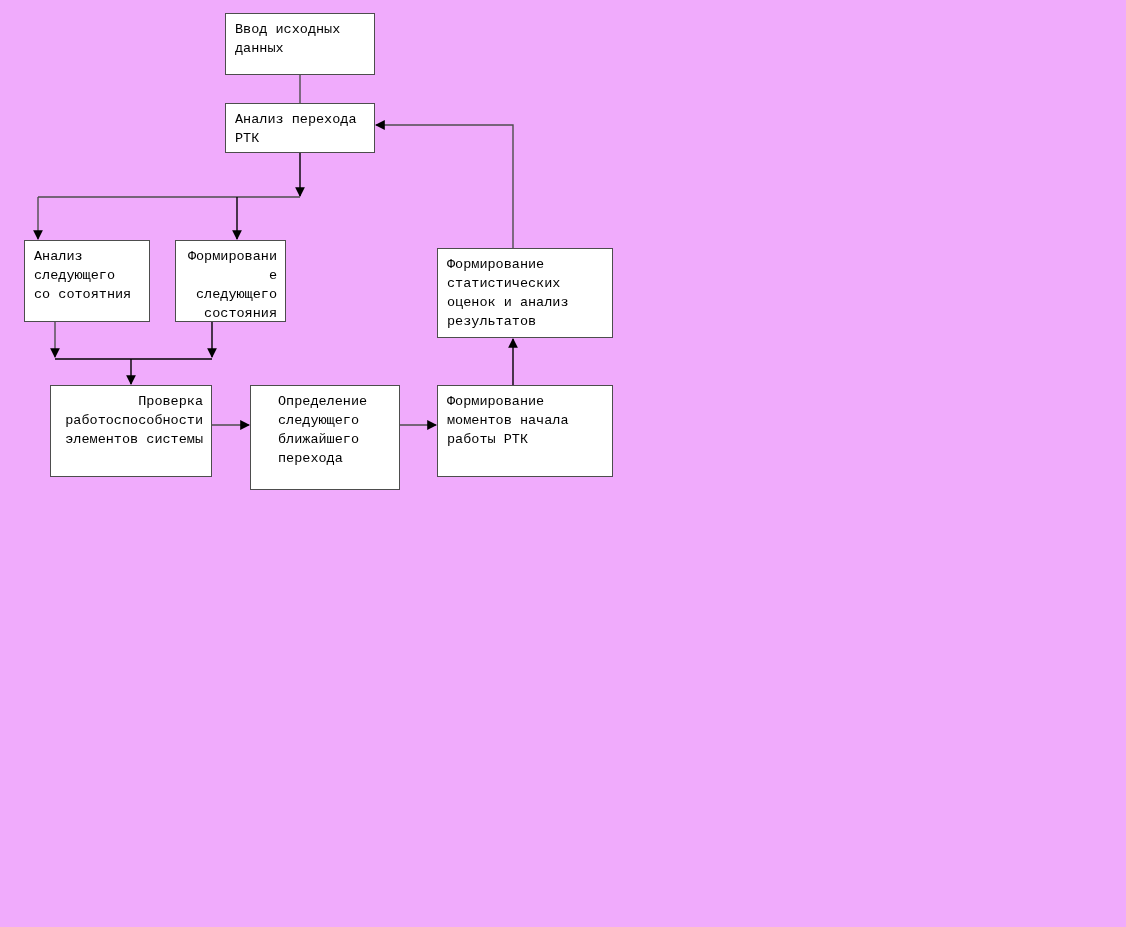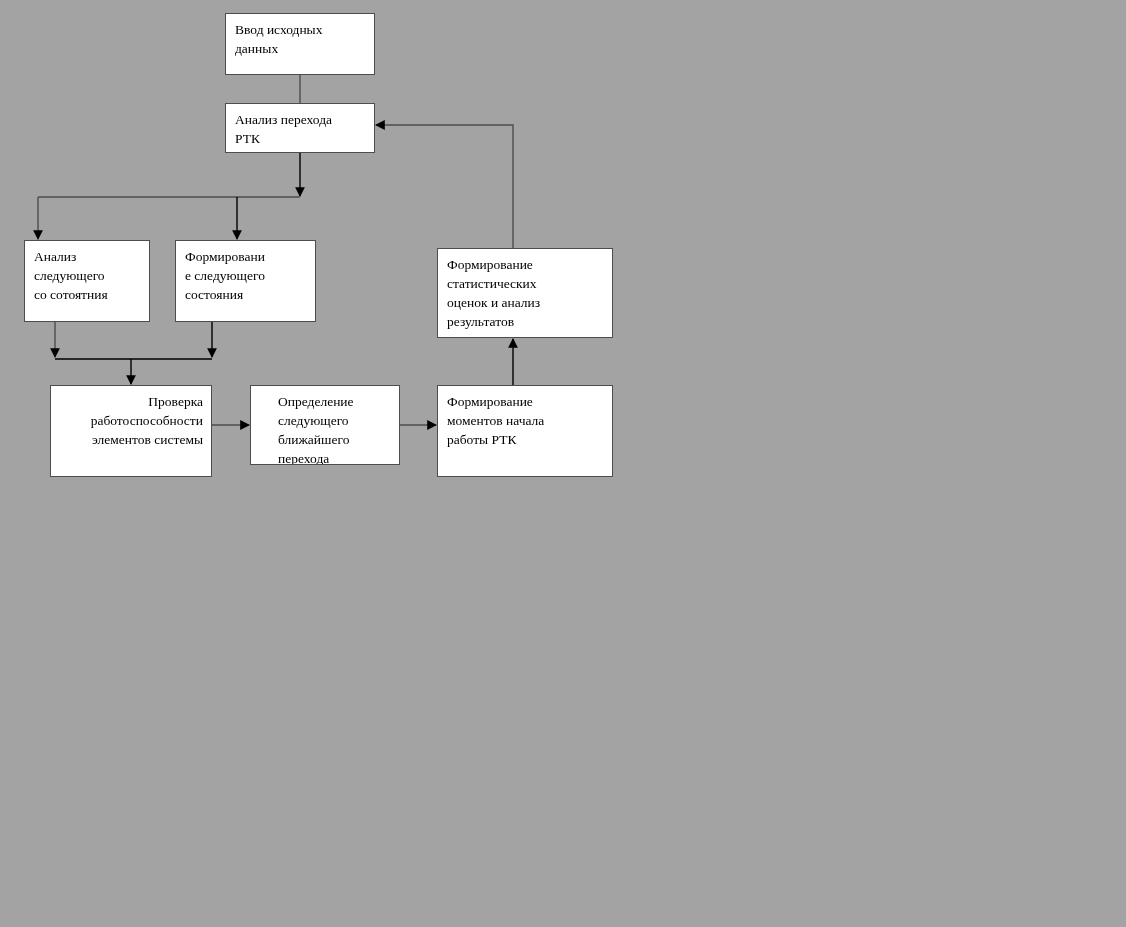--- a/index.html
+++ b/index.html
@@ -5,22 +5,22 @@
 <style>
   html, body {
     margin: 0;
     padding: 0;
     background: #ffffff;
   }
   #canvas {
     position: relative;
     width: 1126px;
     height: 927px;
-    background: #a3a3a3;
-    font-family: Liberation Serif, serif;
+    background: #f0abfc;
+    font-family: Liberation Mono, monospace;
     overflow: hidden;
   }
   #edges {
     position: absolute;
     left: 0;
     top: 0;
     width: 1126px;
     height: 927px;
     pointer-events: none;
   }
@@ -79,29 +79,29 @@
   <div class="node" style="left:225px; top:13px; width:150px; height:62px;">Ввод исходных
 данных</div>
 
   <div class="node" style="left:225px; top:103px; width:150px; height:50px;">Анализ перехода
 РТК</div>
 
   <div class="node" style="left:24px; top:240px; width:126px; height:82px;">Анализ
 следующего
 со сотоятния</div>
 
-  <div class="node" style="left:175px; top:240px; width:141px; height:82px;">Формировани
+  <div class="node" style="left:175px; top:240px; width:111px; height:82px;text-align:right;">Формировани
 е следующего
 состояния</div>
 
   <div class="node" style="left:50px; top:385px; width:162px; height:92px;text-align:right;">Проверка
 работоспособности
 элементов системы</div>
 
-  <div class="node" style="left:250px; top:385px; width:150px; height:80px;padding-left:27px;">Определение
+  <div class="node" style="left:250px; top:385px; width:150px; height:105px;padding-left:27px;">Определение
 следующего
 ближайшего
 перехода</div>
 
   <div class="node" style="left:437px; top:385px; width:176px; height:92px;">Формирование
 моментов начала
 работы РТК</div>
 
   <div class="node" style="left:437px; top:248px; width:176px; height:90px;">Формирование
 статистических

